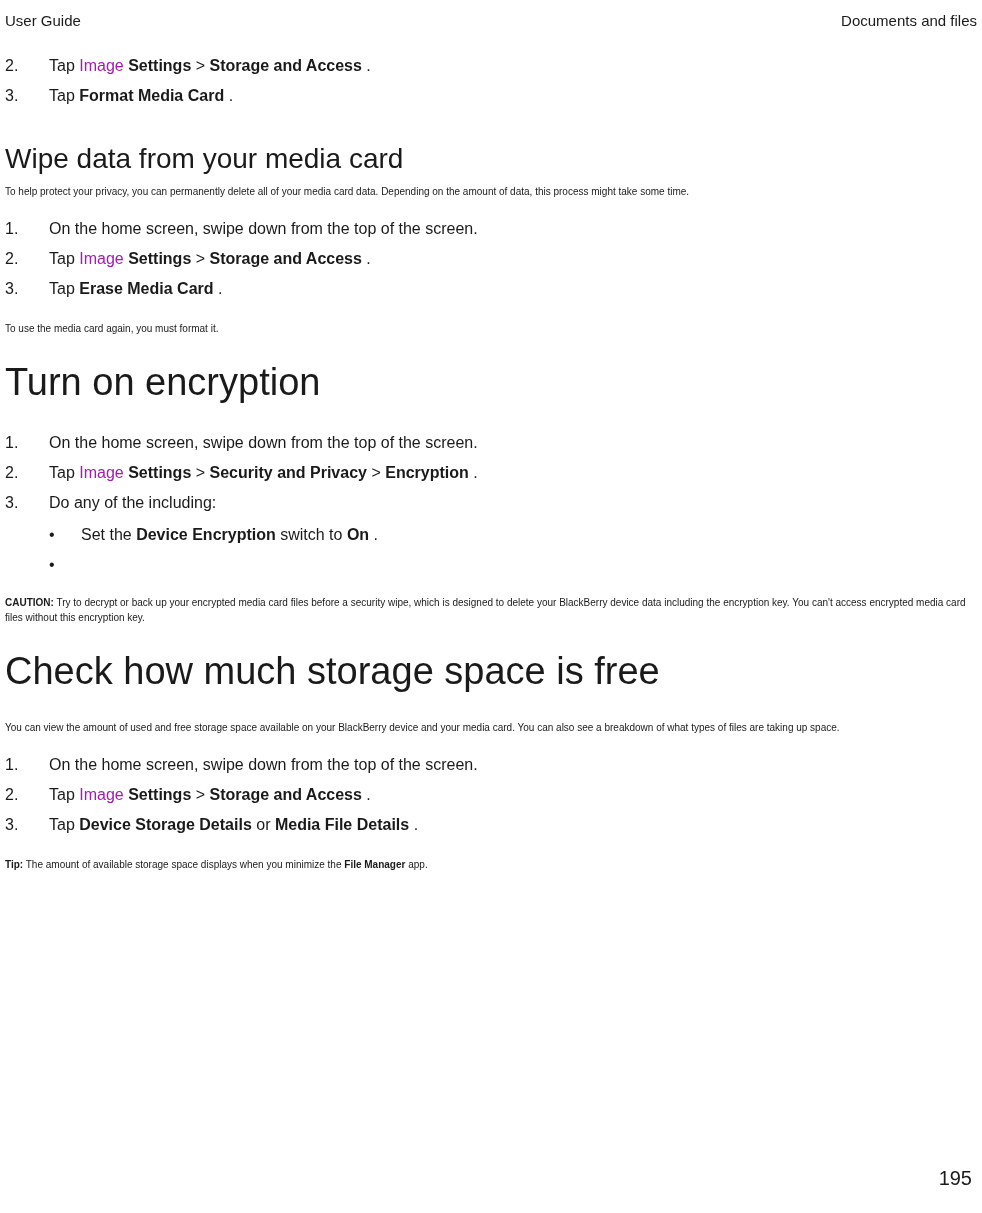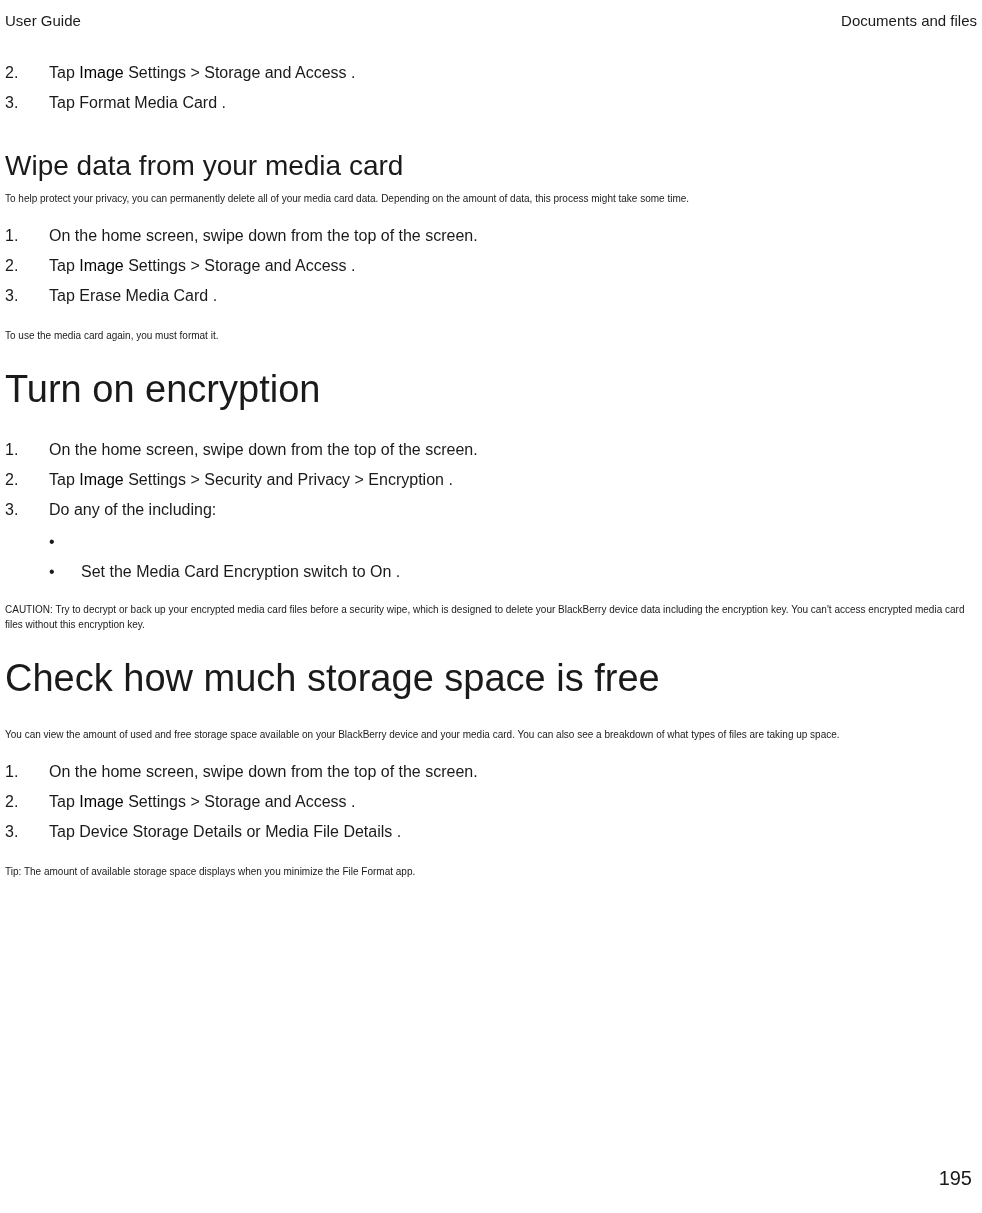--- a/index.html
+++ b/index.html
@@ -15,21 +15,21 @@
       background: #fff;
       width: 982px;
       height: 1213px;
       padding: 10px 0 10px 5px;
       position: relative;
     }
     .header {
       display: flex;
       justify-content: space-between;
       padding: 0 5px 0 0;
-      margin-bottom: 28px;
+      margin-bottom: 21px;
       font-size: 15px;
     }
     .header-right {
       text-align: left;
     }
     ol.steps {
       list-style: none;
       margin-left: 0;
       margin-bottom: 20px;
     }
@@ -39,25 +39,25 @@
       font-size: 16px;
     }
     ol.steps li .num {
       width: 44px;
       flex-shrink: 0;
     }
     ol.steps li .step-text {
       flex: 1;
     }
     .image-placeholder {
-      color: #000000;
+      color: #a21caf;
       font-weight: normal;
     }
     .bold {
-      font-weight: normal;
+      font-weight: bold;
     }
     h2.section-title {
       font-size: 28px;
       font-weight: normal;
       margin-top: 30px;
       margin-bottom: 4px;
     }
     h1.big-title {
       font-size: 38px;
       font-weight: normal;
@@ -170,30 +170,30 @@
     </span>
   </li>
   <li>
     <span class="num">3.</span>
     <span class="step-text">Do any of the including:</span>
   </li>
 </ol>
 <ul class="sublist">
   <li>
     <span class="bullet">•</span>
-  </li>
-  <li>
-    <span class="bullet">•</span>
     <span>
       <span>Set the </span>
-      <span class="bold">Media Card Encryption</span>
+      <span class="bold">Device Encryption</span>
       <span> switch to </span>
       <span class="bold">On</span>
       <span>.</span>
     </span>
+  </li>
+  <li>
+    <span class="bullet">•</span>
   </li>
 </ul>
 <p class="para">
   <span class="bold">CAUTION:</span>
   <span> Try to decrypt or back up your encrypted media card files before a security wipe, which is designed to delete your BlackBerry device data including the encryption key. You can't access encrypted media card files without this encryption key.</span>
 </p>
 
 <h1 class="big-title">Check how much storage space is free</h1>
 <p class="para">You can view the amount of used and free storage space available on your BlackBerry device and your media card. You can also see a breakdown of what types of files are taking up space.</p>
 <ol class="steps">
@@ -220,17 +220,17 @@
       <span class="bold">Device Storage Details</span>
       <span> or </span>
       <span class="bold">Media File Details</span>
       <span>.</span>
     </span>
   </li>
 </ol>
 <p class="para">
   <span class="bold">Tip:</span>
   <span> The amount of available storage space displays when you minimize the </span>
-  <span class="bold">File Format</span>
+  <span class="bold">File Manager</span>
   <span> app.</span>
 </p>
 
 <div class="page-number">195</div>
 
 </body></html>

